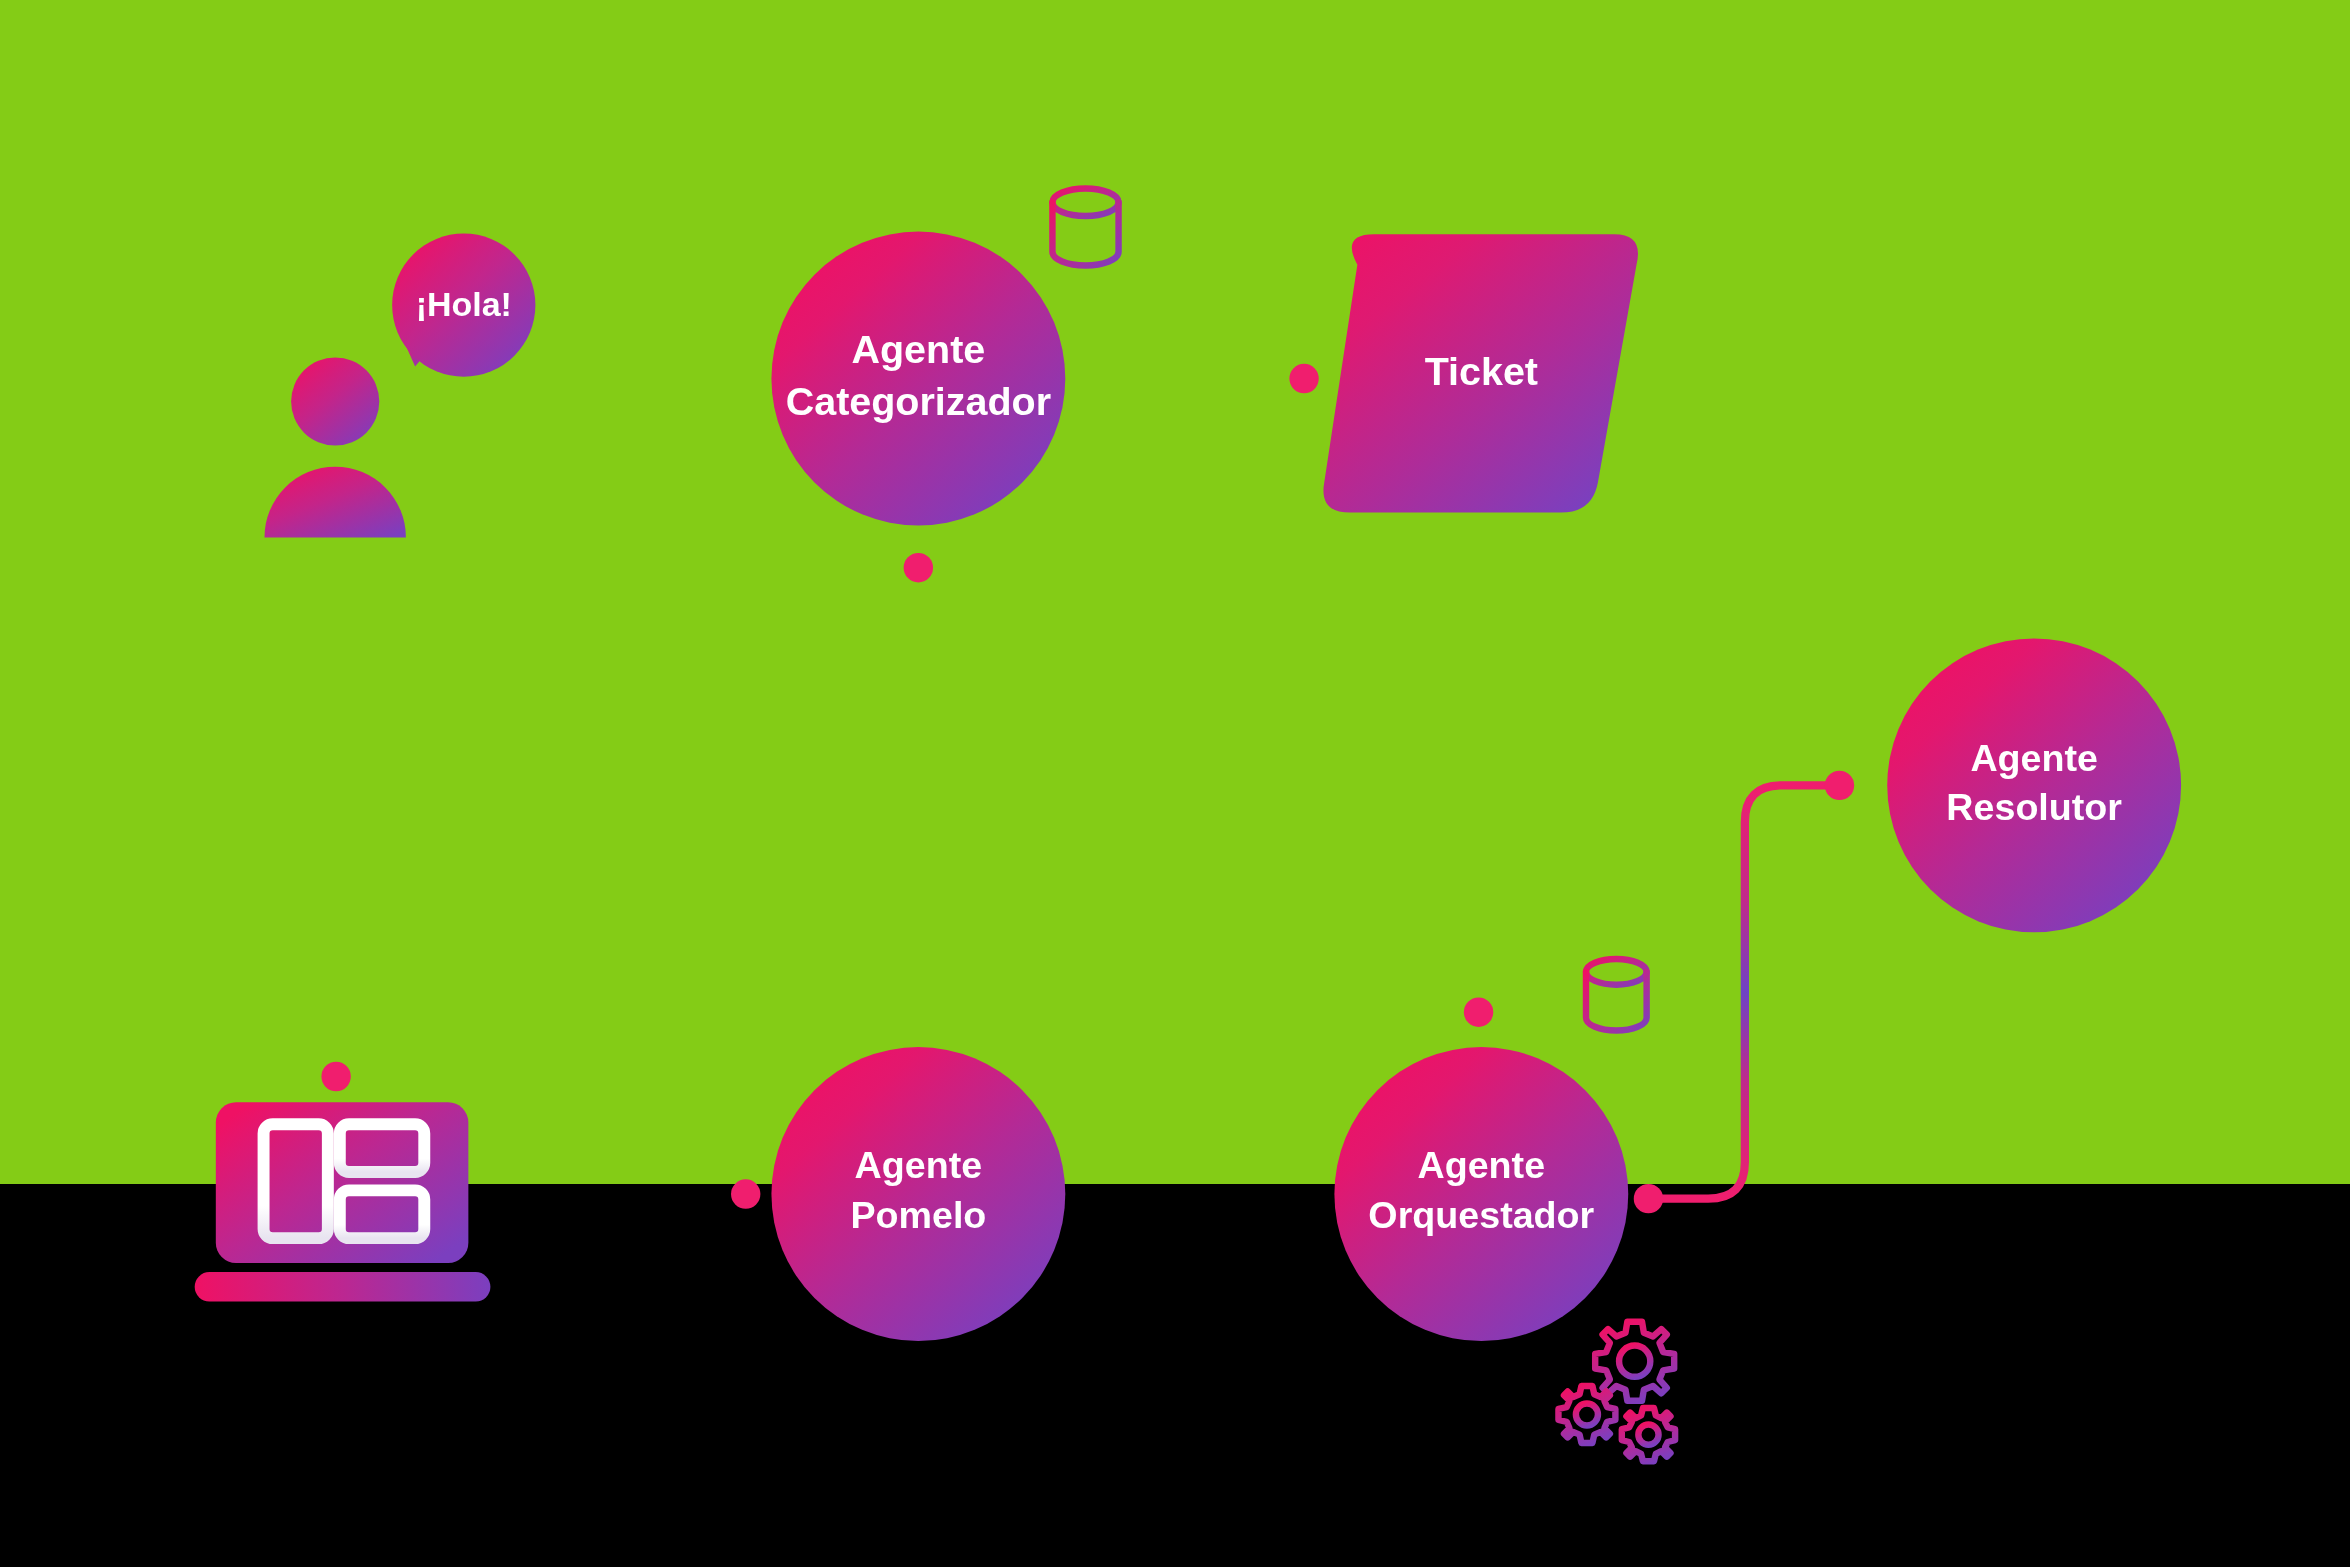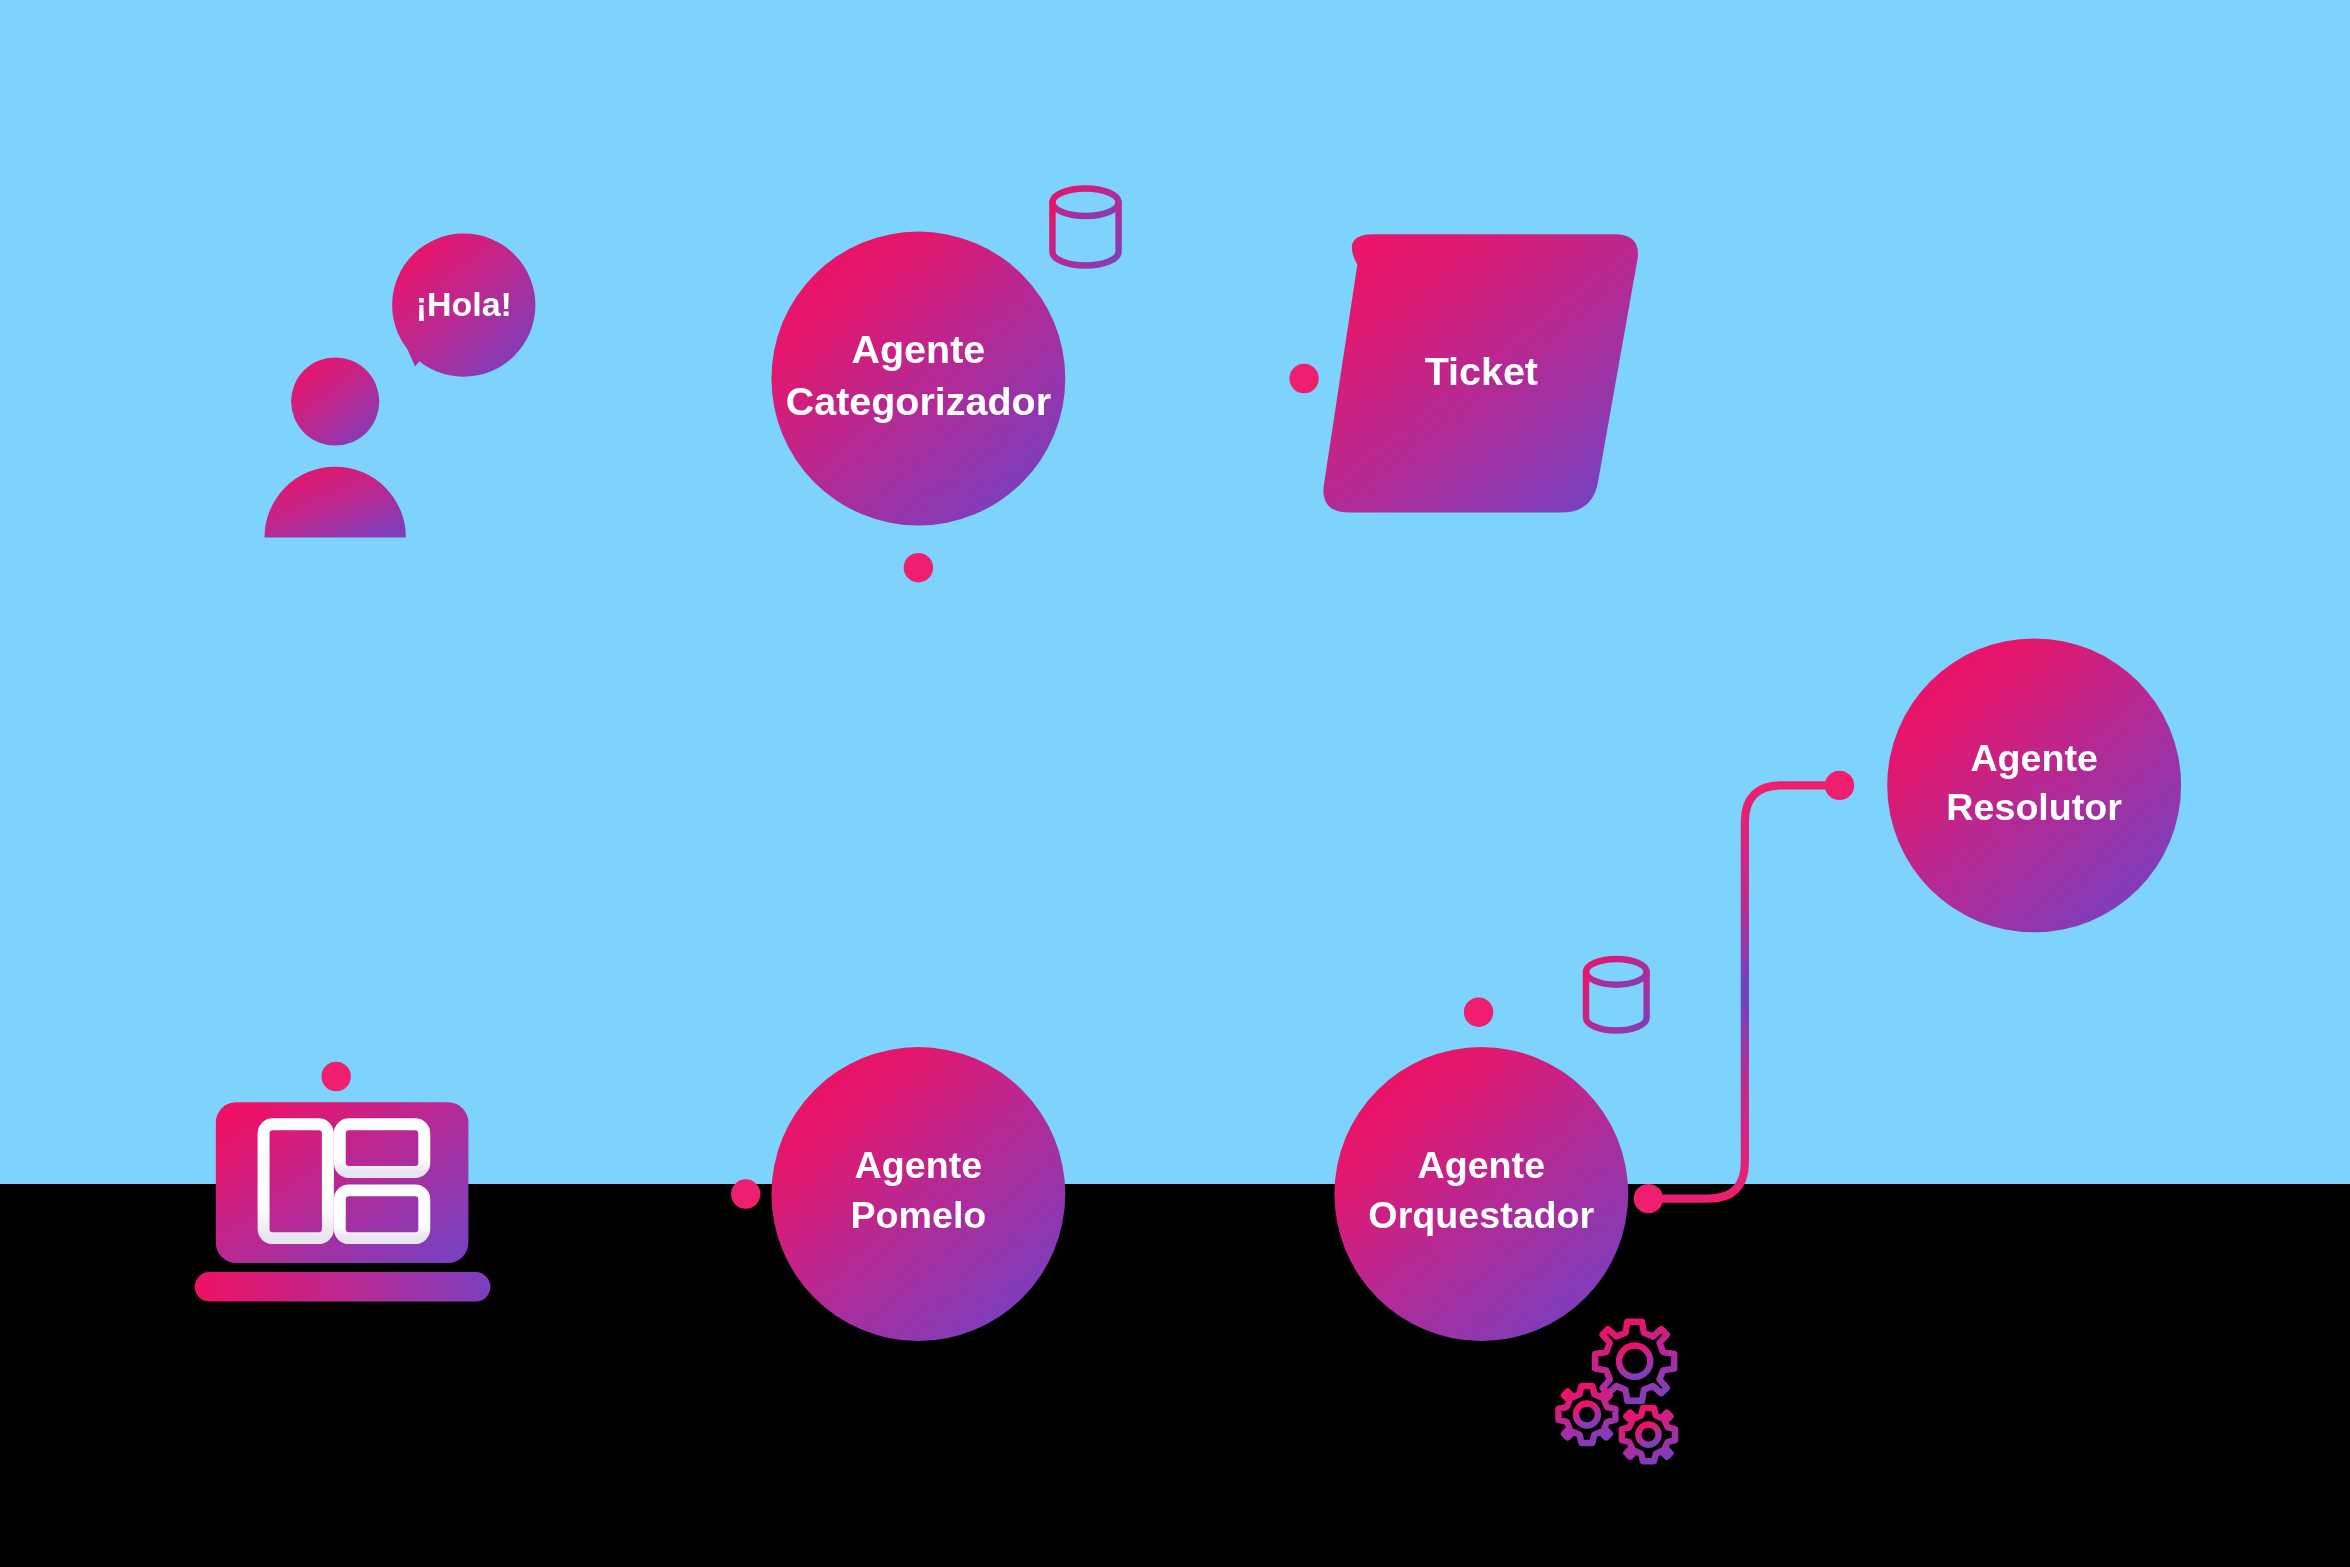--- a/index.html
+++ b/index.html
@@ -13,21 +13,21 @@
     height: 1568px;
     overflow: hidden;
     font-family: "Liberation Sans", sans-serif;
     position: relative;
   }
   #stage {
     position: absolute;
     top: 0; left: 0;
     width: 2351px;
     height: 1184px;
-    background: #7dd3fc;
+    background: #84cc16;
   }
   #diagram-svg {
     position: absolute;
     top: 0; left: 0;
     width: 2351px;
     height: 1568px;
     display: block;
   }
   .node-label {
     fill: #ffffff;

